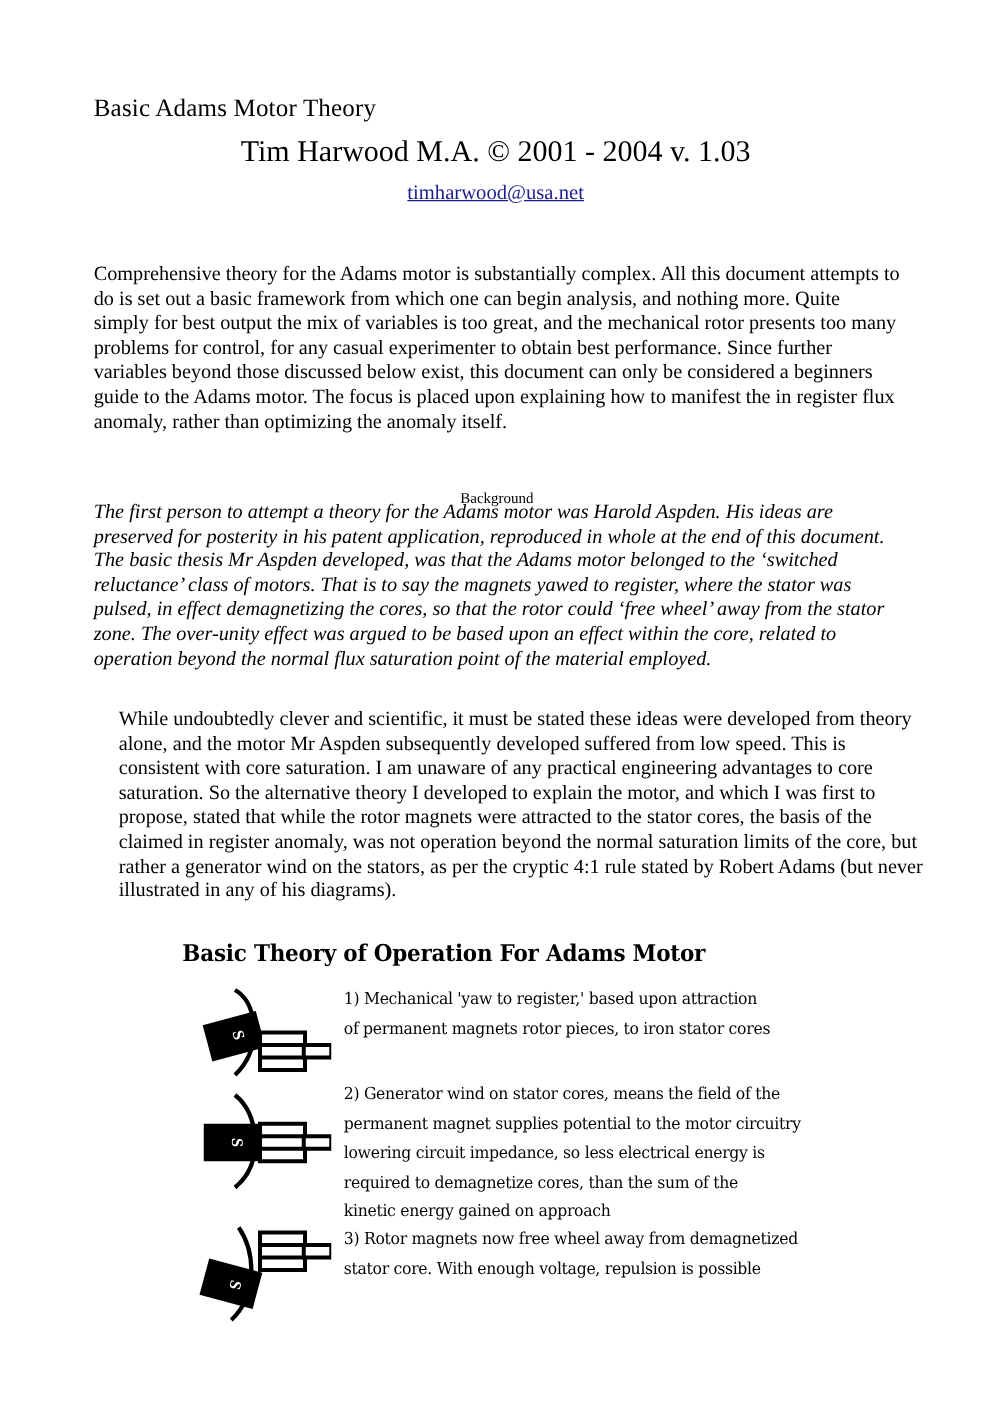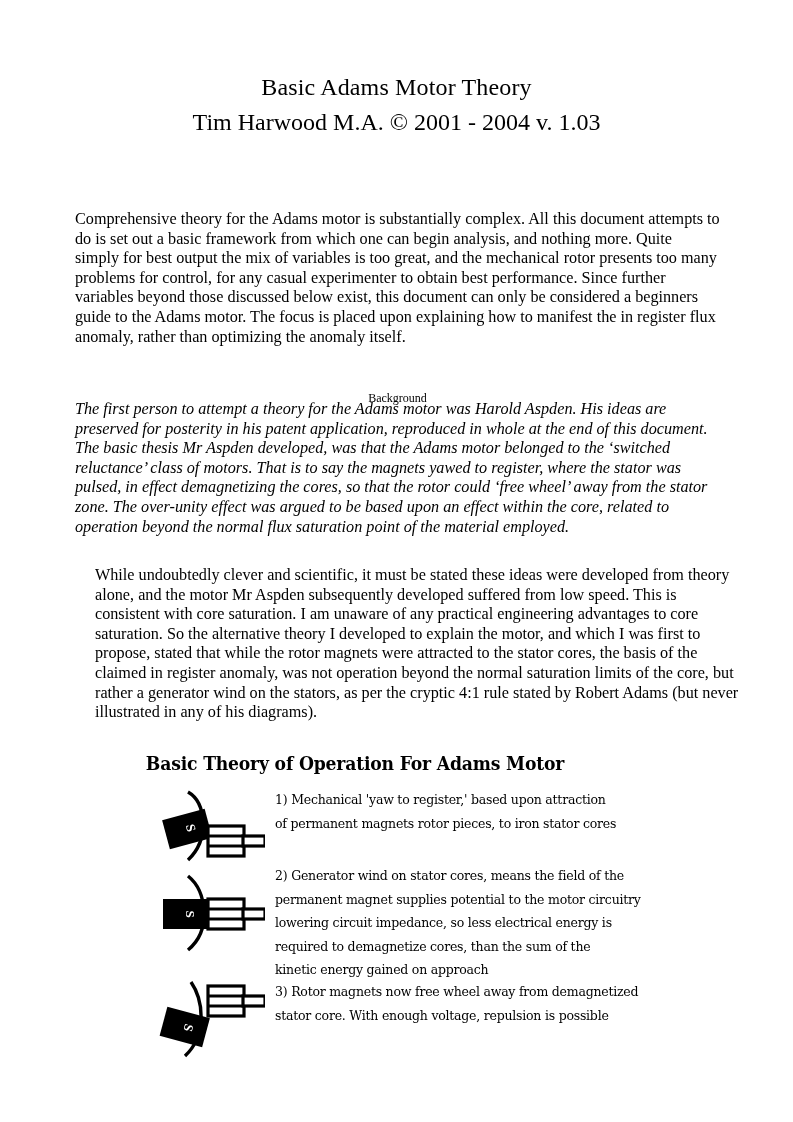--- a/index.html
+++ b/index.html
@@ -22,22 +22,21 @@
     width: 793px;
     height: 1122px;
   }
 
   
   .doc-title {
     position: absolute;
     left: 75px;
     top: 76px;
     width: 643px;
-    text-align: center;
-    font-size: 24px;
+    font-size: 20px;
     line-height: 22px;
     letter-spacing: 0.15px;
   }
   .doc-byline {
     position: absolute;
     left: 75px;
     top: 110px;
     width: 643px;
     text-align: center;
     font-size: 24px;
@@ -138,20 +137,23 @@
 </style>
 </head>
 <body>
 
 <div class="page">
 
   <div class="doc-title">Basic Adams Motor Theory</div>
 
   <div class="doc-byline">Tim Harwood M.A. © 2001 - 2004 v. 1.03</div>
 
+  <div class="doc-email-line">
+    <a href="#">timharwood@usa.net</a>
+  </div>
 
   <div class="para" id="para-intro">Comprehensive theory for the Adams motor is substantially complex. All this document attempts to do is set out a basic framework from which one can begin analysis, and nothing more. Quite simply for best output the mix of variables is too great, and the mechanical rotor presents too many problems for control, for any casual experimenter to obtain best performance. Since further variables beyond those discussed below exist, this document can only be considered a beginners guide to the Adams motor. The focus is placed upon explaining how to manifest the in register flux anomaly, rather than optimizing the anomaly itself.</div>
 
   <div class="section-heading">Background</div>
 
   <div class="para" id="para-bg-1">The first person to attempt a theory for the Adams motor was Harold Aspden. His ideas are preserved for posterity in his patent application, reproduced in whole at the end of this document. The basic thesis Mr Aspden developed, was that the Adams motor belonged to the ‘switched reluctance’ class of motors. That is to say the magnets yawed to register, where the stator was pulsed, in effect demagnetizing the cores, so that the rotor could ‘free wheel’ away from the stator zone. The over-unity effect was argued to be based upon an effect within the core, related to operation beyond the normal flux saturation point of the material employed.</div>
 
   <div class="para" id="para-bg-2">While undoubtedly clever and scientific, it must be stated these ideas were developed from theory alone, and the motor Mr Aspden subsequently developed suffered from low speed. This is consistent with core saturation. I am unaware of any practical engineering advantages to core saturation. So the alternative theory I developed to explain the motor, and which I was first to propose, stated that while the rotor magnets were attracted to the stator cores, the basis of the claimed in register anomaly, was not operation beyond the normal saturation limits of the core, but rather a generator wind on the stators, as per the cryptic 4:1 rule stated by Robert Adams (but never illustrated in any of his diagrams).</div>
 
   <div class="figure">

